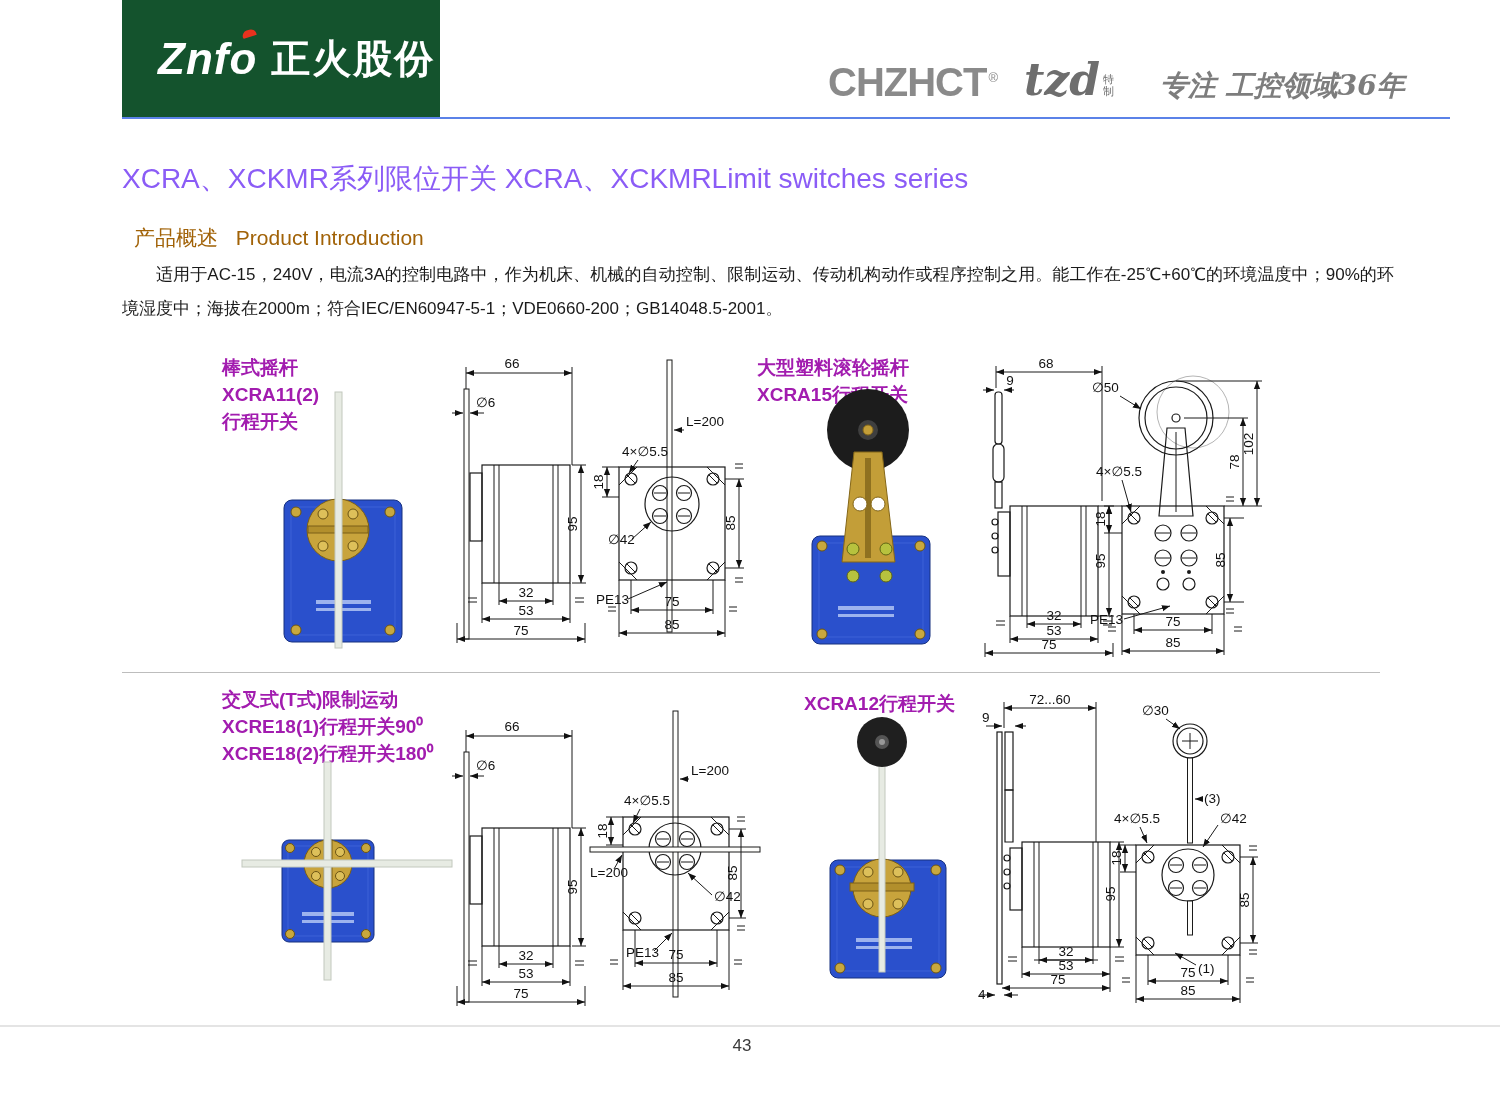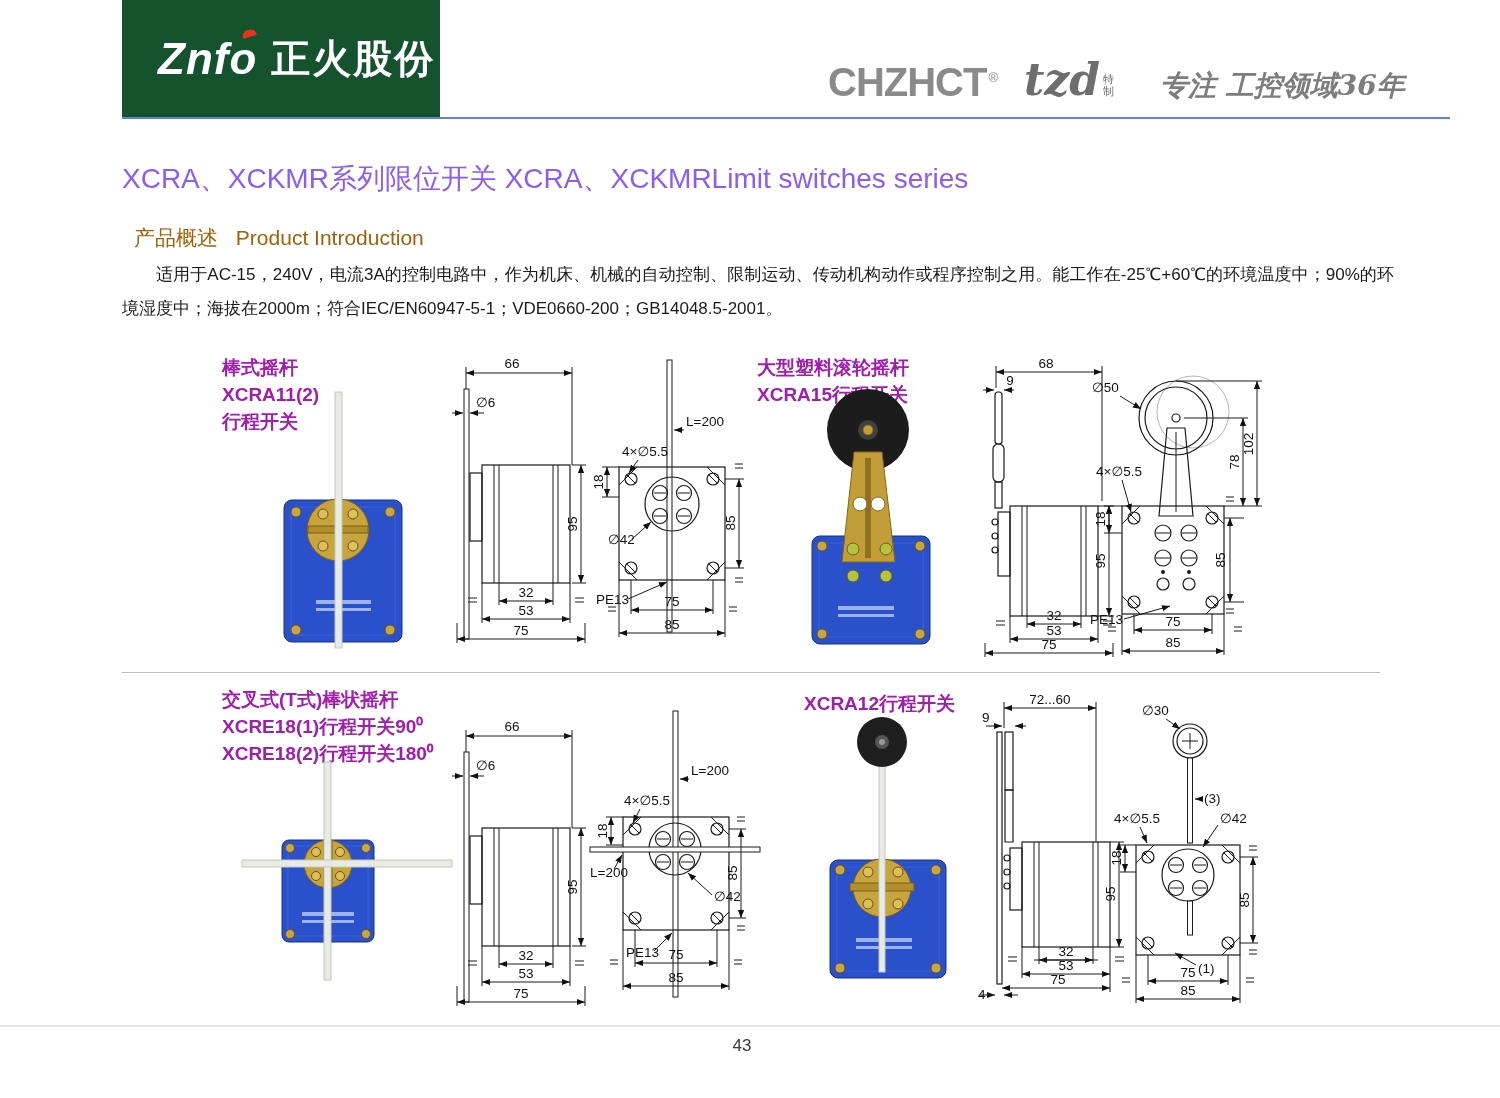--- a/index.html
+++ b/index.html
@@ -330,21 +330,21 @@
     <text x="93" y="260" text-anchor="middle">75</text>
     <path class="l" d="M28,261 h8 M28,265 h8"></path>
       <path class="l" d="M154,261 h8 M154,265 h8"></path>
     <line x1="42" y1="285" x2="144" y2="285" marker-start="url(#arr)" marker-end="url(#arr)"></line>
     <text x="93" y="281" text-anchor="middle">85</text>
   </svg>
 
   <div class="sep"></div>
 
   <div class="product-label" style="left:222px;top:686px">
-    <div>交叉式(T式)棒状摇杆</div>
+    <div>交叉式(T式)限制运动</div>
     <div>XCRE18(1)行程开关90⁰</div>
     <div>XCRE18(2)行程开关180⁰</div>
   </div>
 
   <svg class="photo" style="left:240px;top:752px" width="215" height="235" viewBox="0 0 215 235">
     <rect x="42" y="88" width="92" height="102" rx="7" fill="#2a50cc" stroke="#16307f"></rect>
     <rect x="48" y="94" width="80" height="90" rx="4" fill="none" stroke="#4a6fe0" opacity="0.6"></rect>
     <circle cx="50" cy="96" r="4.5" fill="#c8a83e" stroke="#6b5414"></circle>
     <circle cx="126" cy="96" r="4.5" fill="#c8a83e" stroke="#6b5414"></circle>
     <circle cx="50" cy="182" r="4.5" fill="#c8a83e" stroke="#6b5414"></circle>

